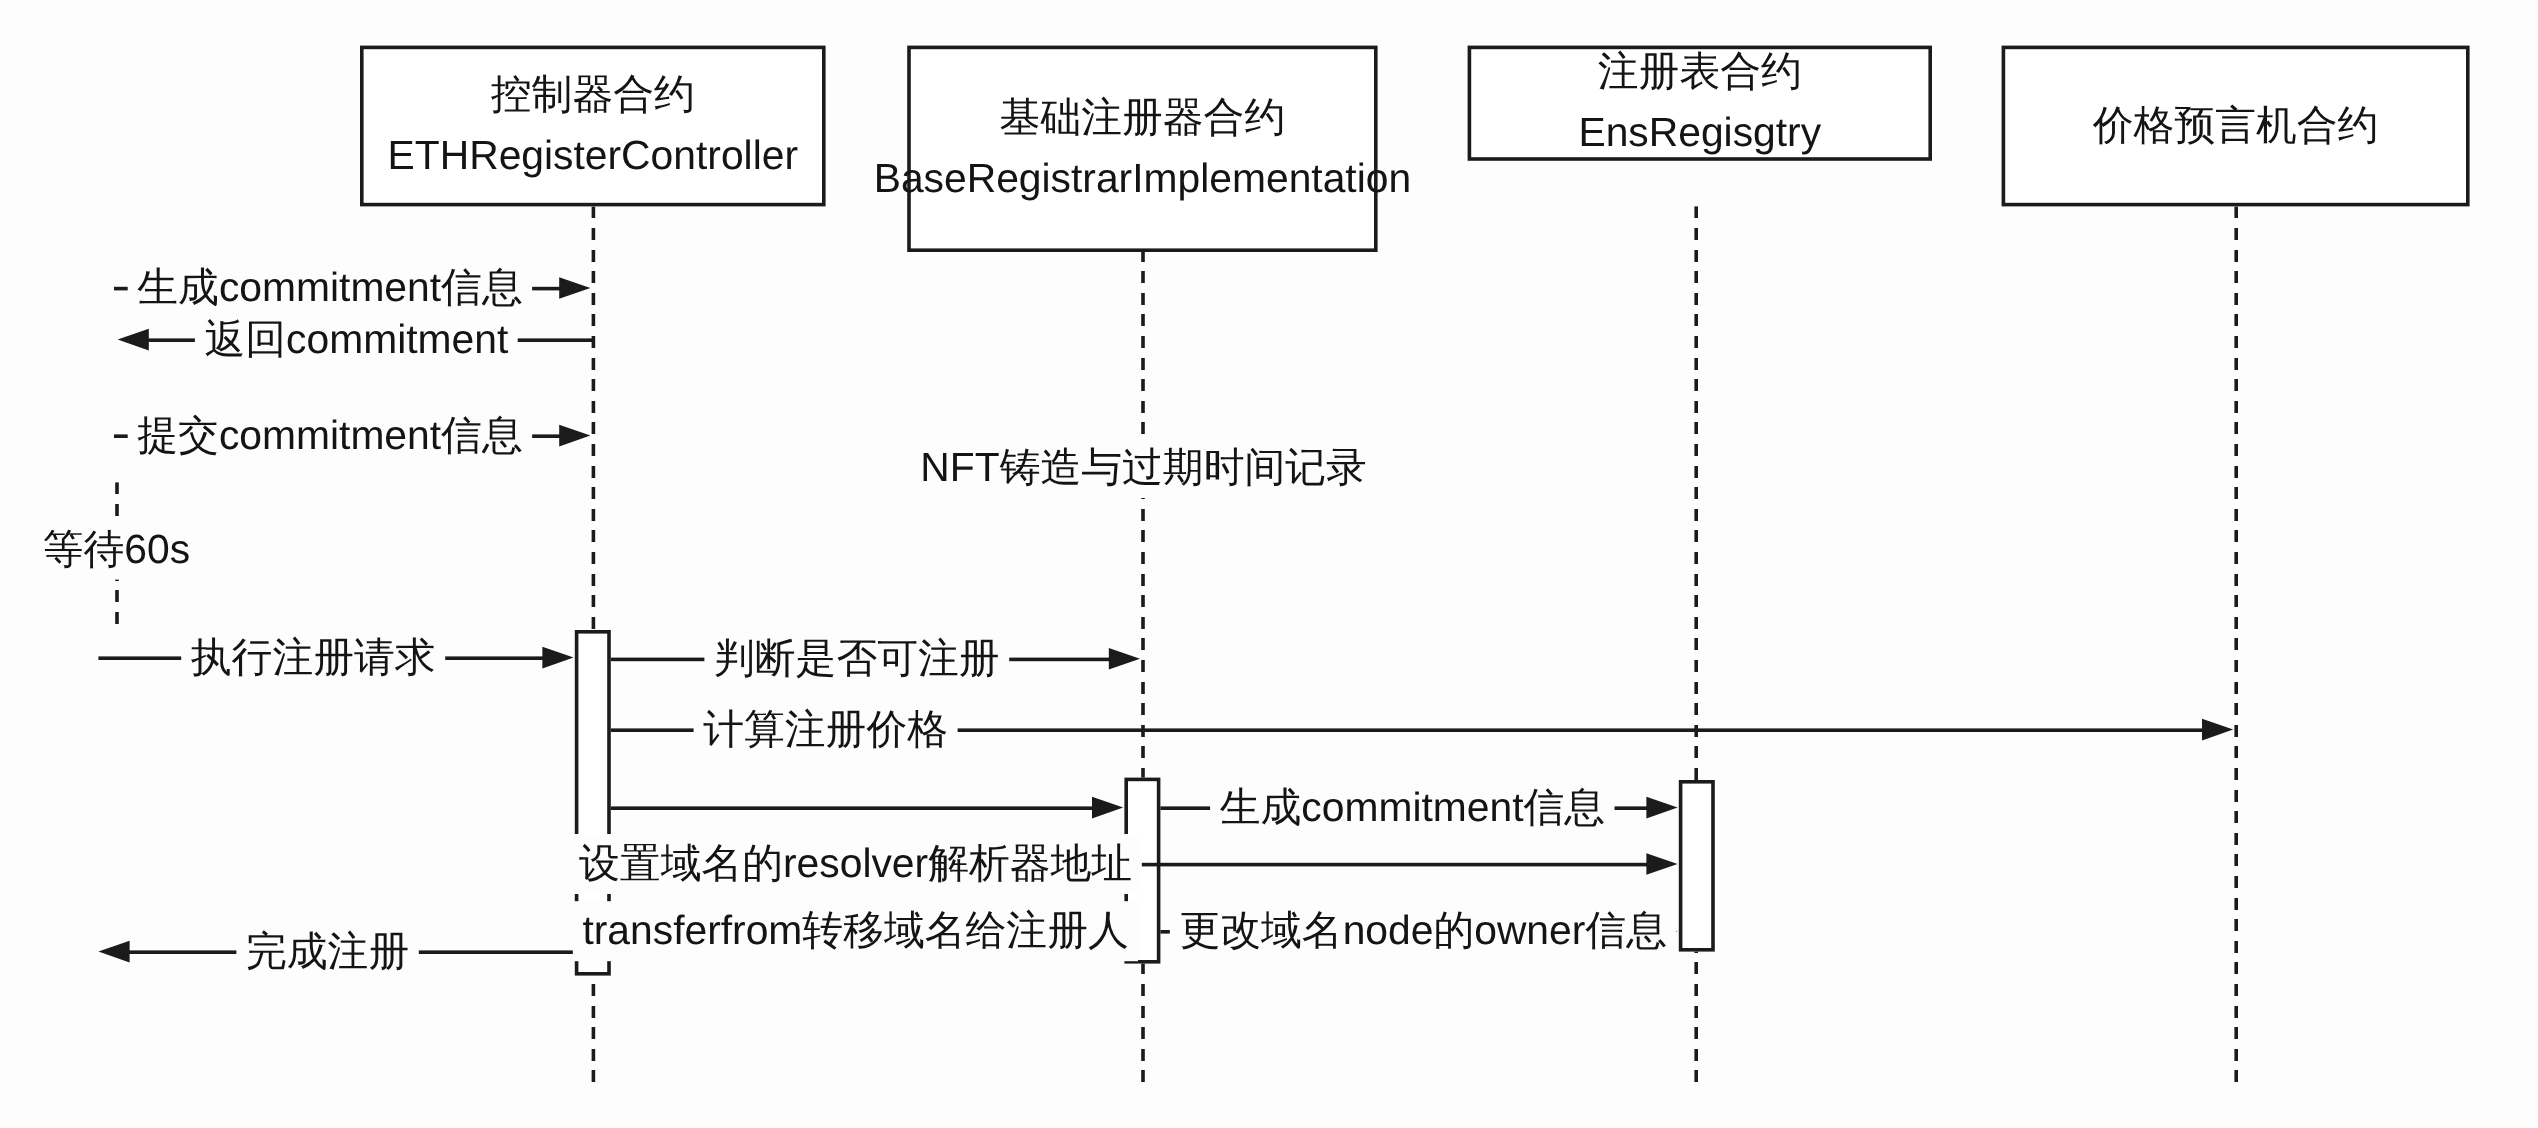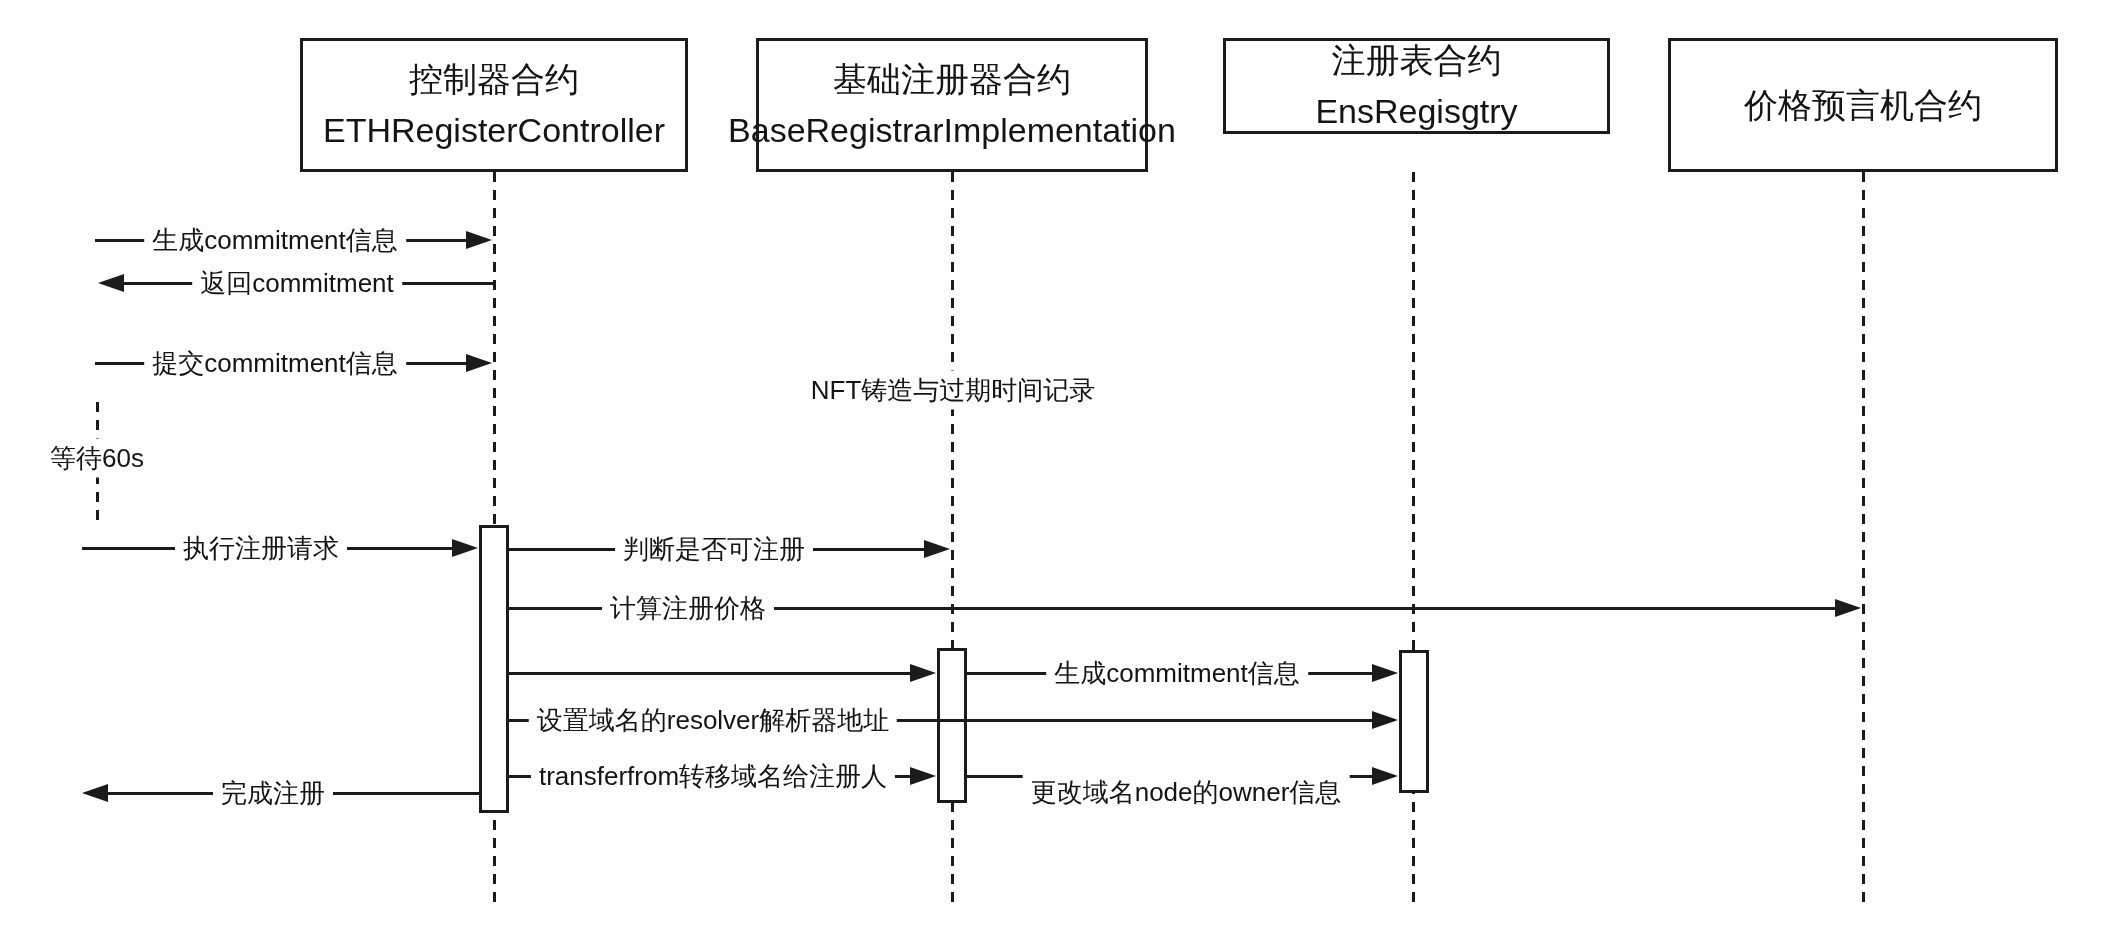--- a/index.html
+++ b/index.html
@@ -64,35 +64,35 @@
   .arrow-left{
     border-top:9px solid transparent;
     border-bottom:9px solid transparent;
     border-right:26px solid var(--line);
   }
   .msg-label,.note{
     position:absolute;
     transform:translate(-50%,-50%);
     background:var(--bg);
     padding:2px 8px;
-    font-size:26px;
+    font-size:34px;
     white-space:nowrap;
     z-index:4;
   }
 </style>
 </head>
 <body>
 
 <div id="stage" style="width: 2115px; height: 940px;">
     <div class="pbox" style="left: 300px; top: 38px; width: 388px; height: 134px;">
       <div class="ptitle">控制器合约</div>
       <div class="ptitle">ETHRegisterController</div>
     </div>
     <div class="lifeline" style="left: 492.5px; top: 172px; height: 733px;"></div>
-    <div class="pbox" style="left: 756px; top: 38px; width: 392px; height: 134px;">
+    <div class="pbox" style="left: 756px; top: 38px; width: 392px; height: 172px;">
       <div class="ptitle">基础注册器合约</div>
       <div class="ptitle">BaseRegistrarImplementation</div>
     </div>
     <div class="lifeline" style="left: 950.5px; top: 172px; height: 733px;"></div>
     <div class="pbox" style="left: 1223px; top: 38px; width: 387px; height: 96px;">
       <div class="ptitle">注册表合约</div>
       <div class="ptitle">EnsRegisgtry</div>
     </div>
     <div class="lifeline" style="left: 1411.5px; top: 172px; height: 733px;"></div>
     <div class="pbox" style="left: 1668px; top: 38px; width: 390px; height: 134px;">
@@ -127,19 +127,19 @@
     <div class="arrow-head arrow-right" style="left: 1372px; top: 664px;"></div>
     <div class="msg-label" style="left: 1177px; top: 673px;">生成commitment信息</div>
     <div class="msg-line" style="left: 509px; top: 718.5px; width: 868px;"></div>
     <div class="arrow-head arrow-right" style="left: 1372px; top: 711px;"></div>
     <div class="msg-label" style="left: 713px; top: 720px;">设置域名的resolver解析器地址</div>
     <div class="msg-line" style="left: 509px; top: 774.5px; width: 406px;"></div>
     <div class="arrow-head arrow-right" style="left: 910px; top: 767px;"></div>
     <div class="msg-label" style="left: 713px; top: 776px;">transferfrom转移域名给注册人</div>
     <div class="msg-line" style="left: 967px; top: 774.5px; width: 410px;"></div>
     <div class="arrow-head arrow-right" style="left: 1372px; top: 767px;"></div>
-    <div class="msg-label" style="left: 1186px; top: 776px; margin-top: 16px;">更改域名node的owner信息</div>
+    <div class="msg-label" style="left: 1186px; top: 776px;">更改域名node的owner信息</div>
     <div class="msg-line" style="left: 103px; top: 791.5px; width: 376px;"></div>
     <div class="arrow-head arrow-left" style="left: 82px; top: 784px;"></div>
     <div class="msg-label" style="left: 273px; top: 793px;">完成注册</div>
     <div class="note" style="left: 953px; top: 390px;">NFT铸造与过期时间记录</div>
     <div class="note" style="left: 97px; top: 458px;">等待60s</div>
   </div>
 
 </body></html>

